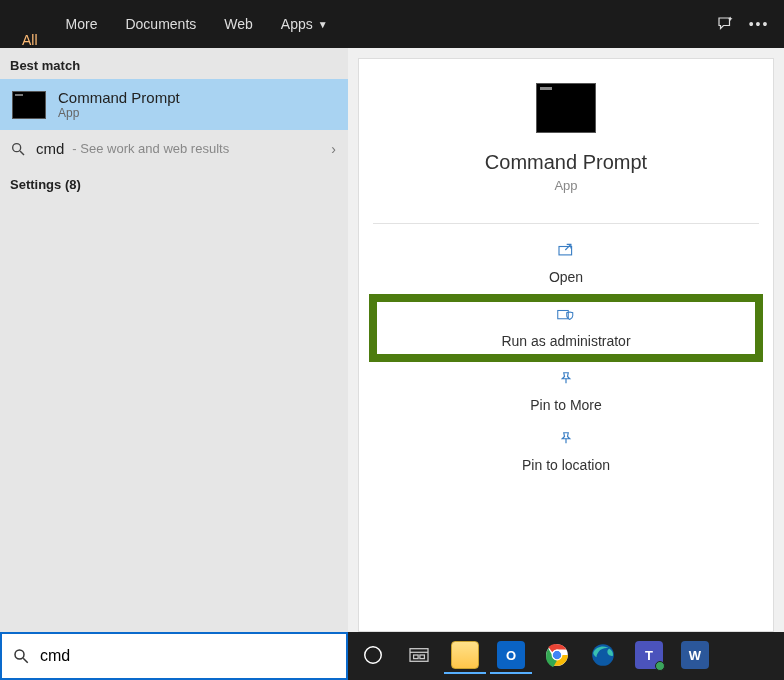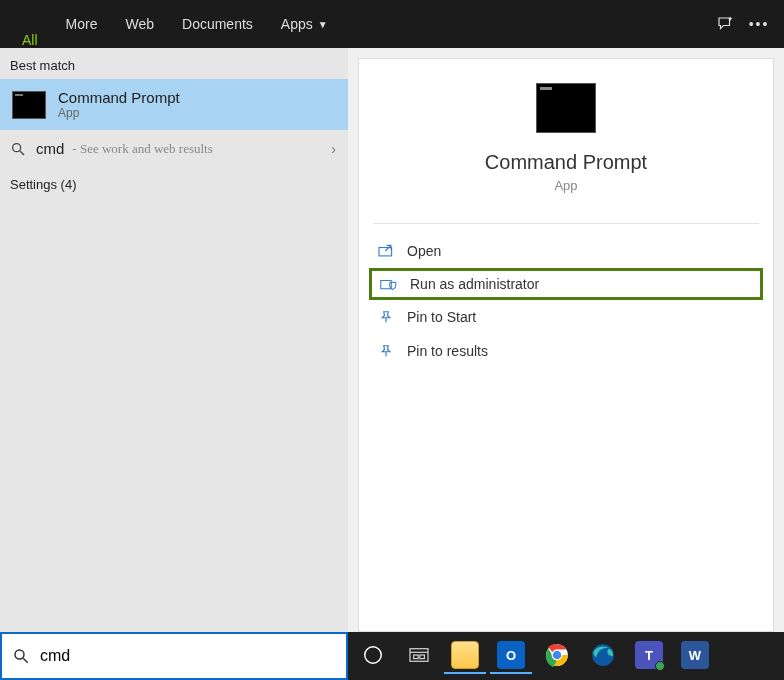--- a/index.html
+++ b/index.html
@@ -1,54 +1,54 @@
 <!DOCTYPE html>
 <html><head>
 <meta charset="utf-8">
 <style>
   * { box-sizing: border-box; margin: 0; padding: 0; font-family: "Segoe UI", Arial, sans-serif; }
   body { width: 784px; height: 680px; overflow: hidden; background: #fff; }
 
   
   .topbar { height: 48px; background: #1b1b1b; display: flex; align-items: center; padding: 0 8px; color: #ddd; font-size: 14px; }
   .tab { padding: 0 14px; height: 48px; display: flex; align-items: center; cursor: pointer; }
-  .tab.active { color: #84cc16; border-bottom: 3px solid #4aa3ff; margin-top: 34px; }
+  .tab.active { color: #fdba74; border-bottom: 3px solid #4aa3ff; margin-top: 34px; }
   .tab .chev { margin-left: 5px; font-size: 10px; }
   .top-spacer { flex: 1; }
   .top-icon { width: 34px; height: 34px; display:flex; align-items:center; justify-content:center; color:#ddd; cursor:pointer;}
   .dots { letter-spacing:2px; }
 
   
   .main { display: flex; height: calc(100% - 48px - 48px); }
   .left { width: 348px; background: #e6e6e6; display:flex; flex-direction:column; }
   .right { flex:1; background:#f0f0f0; padding:10px 10px 0 10px; }
 
-  .section-label { font-size:13px; font-weight:400; color:#222; padding:10px 10px 6px 10px; }
+  .section-label { font-size:13px; font-weight:700; color:#222; padding:10px 10px 6px 10px; }
 
   .best-match { background:#a9d3f2; padding:10px 12px; display:flex; align-items:center; gap:12px; cursor:pointer;}
   .cmd-icon-small { width:34px; height:28px; background:#000; border:1px solid #555; position:relative;}
   .cmd-icon-small::before{content:"";position:absolute;left:2px;top:2px;width:8px;height:2px;background:#777;}
   .bm-title { font-size:15px; color:#222; }
   .bm-sub { font-size:12px; color:#666; }
 
   .swrow { padding:10px 12px 10px 10px; display:flex; align-items:center; gap:8px; cursor:pointer;}
   .swrow .sicon { width:18px; color:#444; }
   .swrow .qtext { font-size:15px; color:#222; }
-  .swrow .hint { font-size:13px; color:#888;font-family:Liberation Serif, serif; }
+  .swrow .hint { font-size:13px; color:#888; }
   .swrow .spacer { flex:1; }
   .swrow .chevr { color:#777; font-size:14px; }
 
   .right-card { background:#fff; height:100%; border:1px solid #ddd; padding-top:24px; }
   .preview-icon { width:60px; height:50px; background:#000; border:1px solid #555; margin:0 auto 18px auto; position:relative;}
   .preview-icon::before{content:"";position:absolute;left:3px;top:3px;width:12px;height:3px;background:#888;}
   .preview-title { text-align:center; font-size:20px; color:#333; }
   .preview-sub { text-align:center; font-size:13px; color:#888; margin-top:4px; }
   .divider { height:1px; background:#e2e2e2; margin:30px 14px 10px 14px; }
-  .action-row { display:flex; align-items:center; gap:12px; padding:9px 18px; font-size:14px; color:#333; cursor:pointer;}
-  .action-row.highlight { border:3px solid #4d7c0f; margin:0 10px; padding:5px 8px; }
+  .action-row { display:flex; align-items:center; gap:12px; padding:9px 18px; font-size:14px; color:#333; cursor:pointer;flex-direction:column;}
+  .action-row.highlight { border:8px solid #4d7c0f; margin:0 10px; padding:5px 8px; }
   .aicon { width:18px; height:14px; display:inline-block; }
 
   
   .searchbar-row { height:48px; display:flex; }
   .searchbox { width:348px; border:2px solid #0a6acc; background:#fff; display:flex; align-items:center; padding:0 10px; gap:10px;}
   .searchbox input { border:none; outline:none; font-size:16px; width:100%; }
   .taskbar { flex:1; background:#1f1f1f; display:flex; align-items:center; padding:0 4px; gap:4px;}
   .tico { width:42px; height:36px; display:flex; align-items:center; justify-content:center; cursor:pointer; border-bottom:2px solid transparent;}
   .tico.active { border-bottom-color:#57b0ff; }
   .tile { width:28px; height:28px; border-radius:4px; }
@@ -58,24 +58,24 @@
 <body>
 
 <div class="topbar">
   <div class="tab active">
       <span>All</span>
     </div>
   <div class="tab">
       <span>More</span>
     </div>
   <div class="tab">
+      <span>Documents</span>
+    </div>
+  <div class="tab">
       <span>Web</span>
-    </div>
-  <div class="tab">
-      <span>Documents</span>
     </div>
   <div class="tab">
       <span>Apps</span>
       <span class="chev">▼</span>
     </div>
   <div class="top-spacer"></div>
   <div class="top-icon">
     <svg width="18" height="18" viewBox="0 0 24 24" fill="none" stroke="#ddd" stroke-width="1.6">
         <path d="M4 4h14v10H10l-4 4v-4H4z"></path>
         <path d="M19 2l1 2 2 1-2 1-1 2-1-2-2-1 2-1z" fill="#ddd" stroke="none"></path>
@@ -101,21 +101,21 @@
             <circle cx="10" cy="10" r="6"></circle>
             <line x1="15" y1="15" x2="21" y2="21"></line>
           </svg>
       </span>
       <span class="qtext">cmd</span>
       <span class="hint"> - See work and web results</span>
       <span class="spacer"></span>
       <span class="chevr">›</span>
     </div>
 
-    <div class="section-label">Settings (4)</div>
+    <div class="section-label">Settings (8)</div>
   </div>
 
   <div class="right">
     <div class="right-card">
       <div class="preview-icon"></div>
       <div class="preview-title">Command Prompt</div>
       <div class="preview-sub">App</div>
       <div class="divider"></div>
 
       <div class="action-row">
@@ -140,31 +140,31 @@
       </div>
 
 
       <div class="action-row">
         <span class="aicon">
           <svg width="18" height="14" viewBox="0 0 24 18" fill="none" stroke="#3a7ec4" stroke-width="1.6">
               <path d="M9 2h6l-1 5 3 3H7l3-3z"></path>
               <line x1="12" y1="10" x2="12" y2="16"></line>
             </svg>
         </span>
-        <span>Pin to Start</span>
+        <span>Pin to More</span>
       </div>
 
       <div class="action-row">
         <span class="aicon">
           <svg width="18" height="14" viewBox="0 0 24 18" fill="none" stroke="#3a7ec4" stroke-width="1.6">
               <path d="M9 2h6l-1 5 3 3H7l3-3z"></path>
               <line x1="12" y1="10" x2="12" y2="16"></line>
             </svg>
         </span>
-        <span>Pin to results</span>
+        <span>Pin to location</span>
       </div>
     </div>
   </div>
 </div>
 
 <div class="searchbar-row">
   <div class="searchbox">
     <span>
       <svg width="18" height="18" viewBox="0 0 24 24" fill="none" stroke="#333" stroke-width="2">
           <circle cx="10" cy="10" r="6"></circle>

